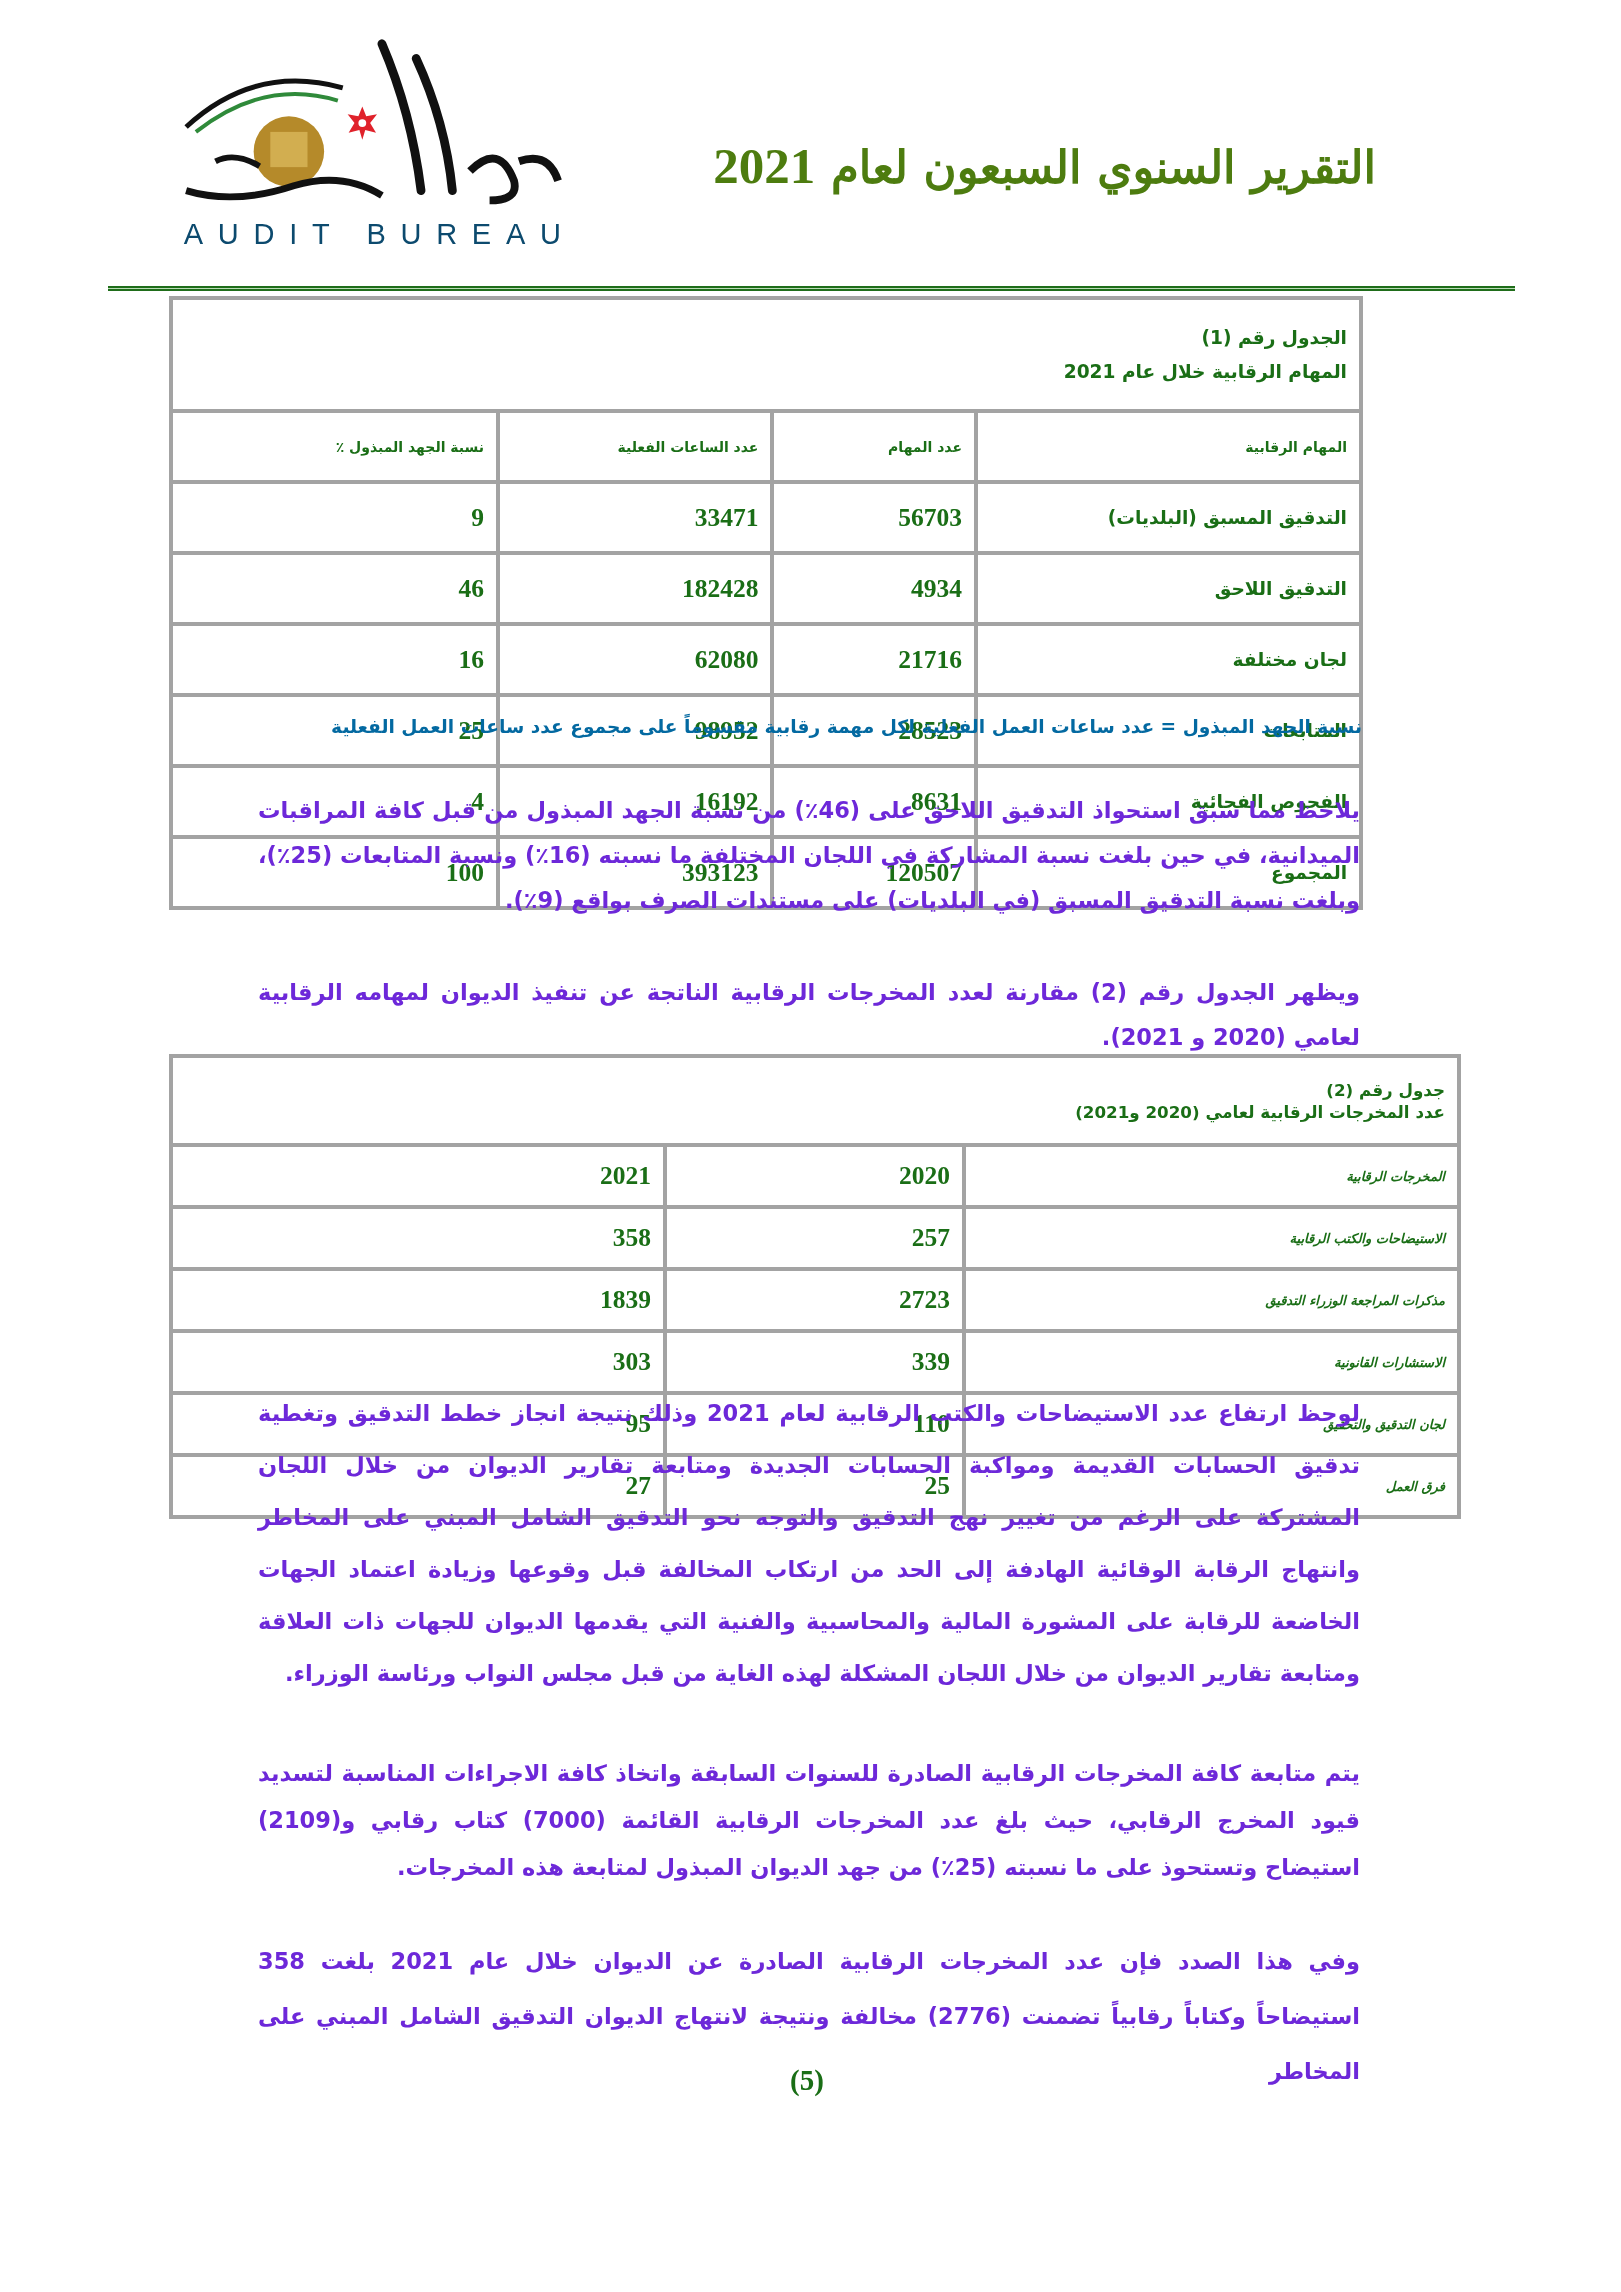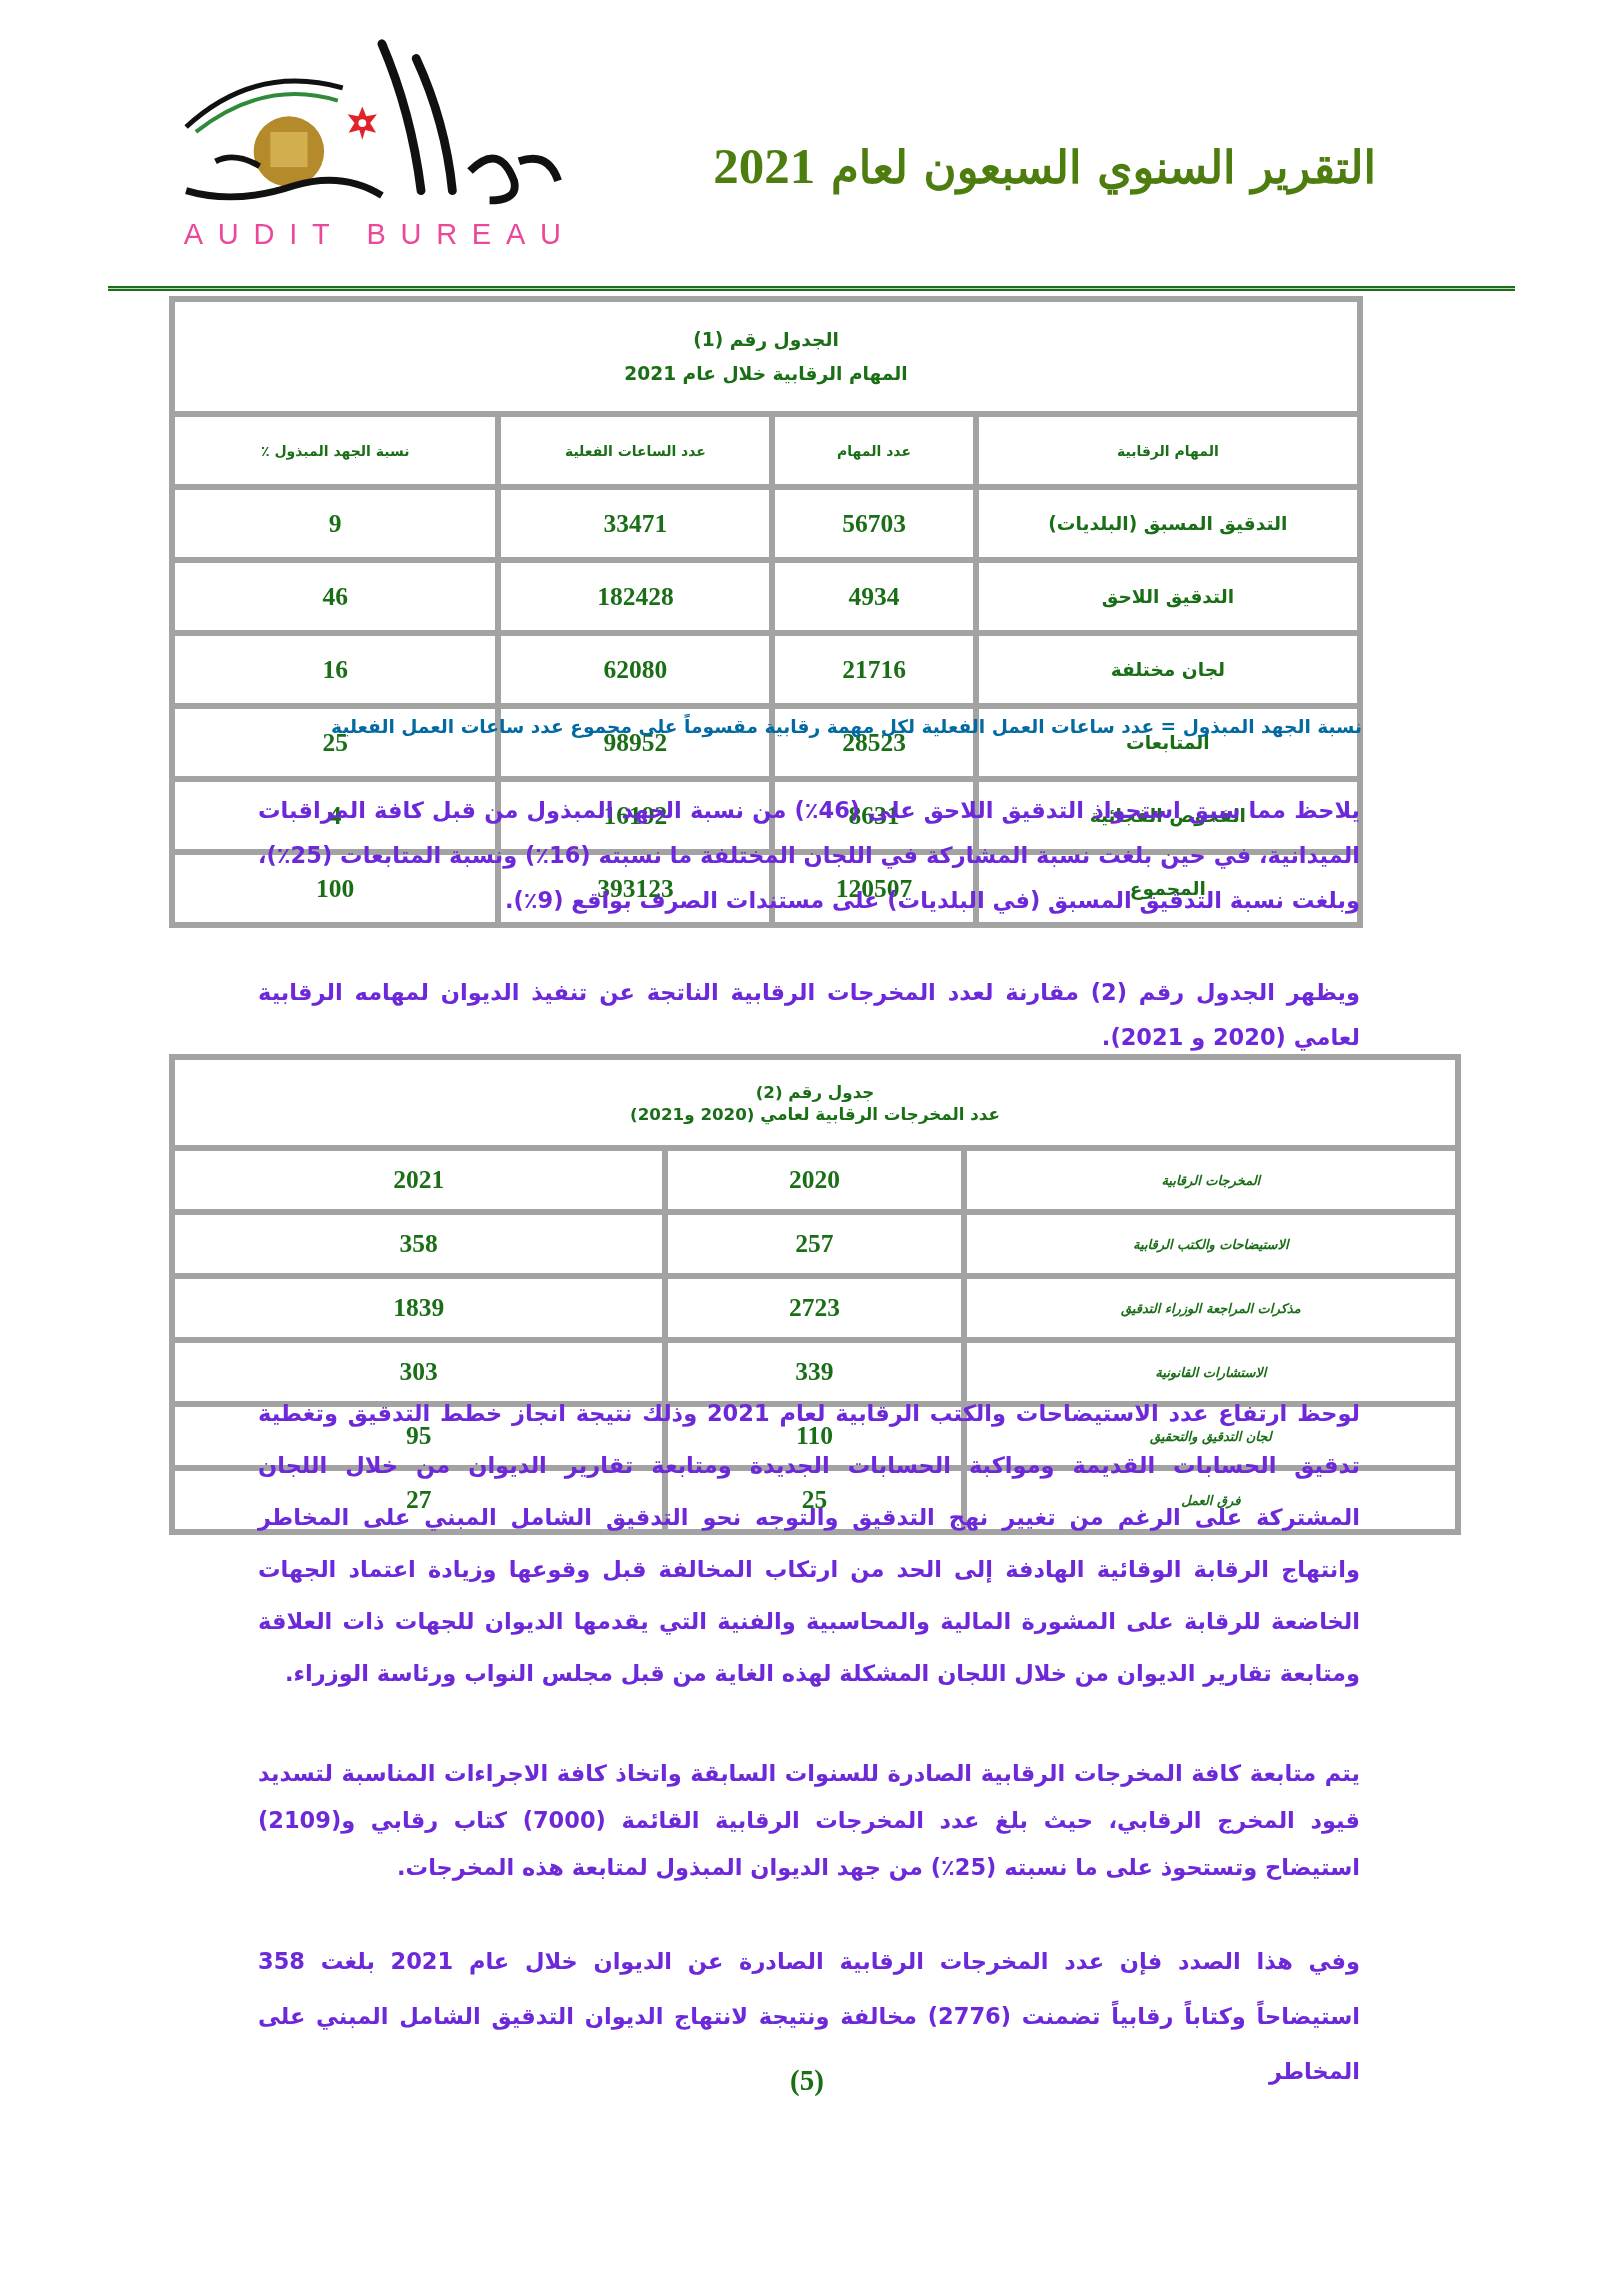--- a/index.html
+++ b/index.html
@@ -3,31 +3,31 @@
 <meta charset="utf-8">
 <style>
   html, body { margin:0; padding:0; background:#ffffff; }
   body { width:1621px; height:2293px; position:relative; overflow:hidden;
          font-family:"DejaVu Sans", sans-serif; color:#000; }
   .abs { position:absolute; }
 
   
   #logo { left:176px; top:34px; width:402px; height:216px; }
   #logo-en { position:absolute; left:7.8px; top:184px; font-family:"Liberation Sans", sans-serif;
-             font-size:29px; letter-spacing:14.7px; color:#ec4899; white-space:nowrap; }
+             font-size:29px; letter-spacing:14.7px; color:#0c4a6e; white-space:nowrap; }
   #report-title { right:245px; top:137px; direction:rtl; font-family:"DejaVu Serif", serif;
                   font-weight:bold; font-size:45px; color:#4d7c0f; white-space:nowrap; }
   #report-title .yr { font-family:"Liberation Serif", serif; font-size:51px; }
   #header-rule { left:108px; top:286px; width:1407px; height:4.9px;
                  border-top:2px solid #1f6d1a; border-bottom:2px solid #1f6d1a;
                  background:#b9dbb4; box-sizing:border-box; }
 
   
   table { border-collapse:collapse; direction:rtl; position:absolute; }
-  td, th { border:6px solid #a3a3a3; text-align:center; color:#1a6e16;
+  td, th { border:4px solid #a3a3a3; text-align:right; color:#1a6e16;
            font-weight:bold; padding:12px; }
   .num { font-family:"Liberation Serif", serif; font-size:25.5px; }
   .ar  { font-family:"DejaVu Sans", sans-serif; font-size:18.6px; }
 
   #table1 { left:169px; top:296px; width:1194px; }
   #table1 .cap td { height:85px; border-bottom:2px solid #22701c; }
   #table1 .cap .t1 { font-size:18.6px; display:block; margin-bottom:13.7px; }
   #table1 .cap .t2 { font-size:18.6px; display:block; }
   #table1 tr.hdr td { height:43px; font-size:14px; }
   #table1 tr.row td { height:43px; }

